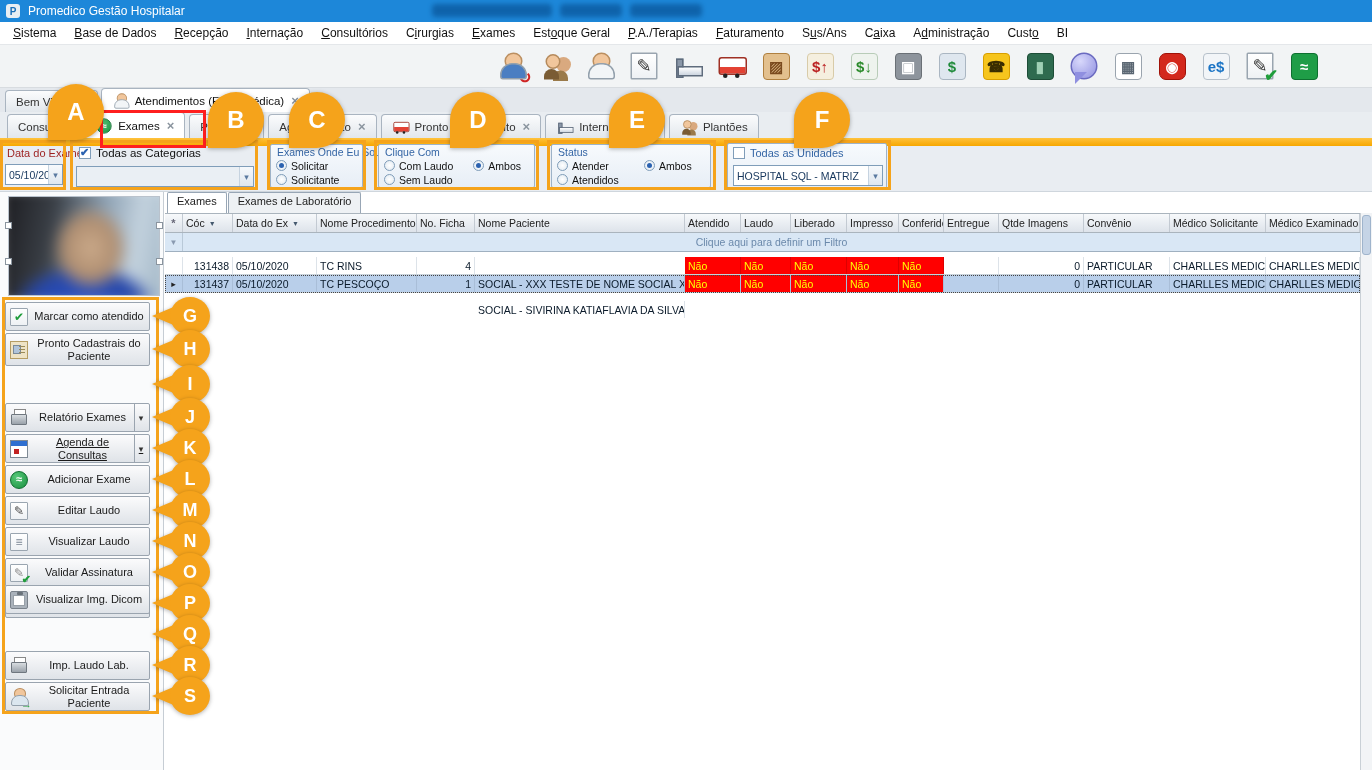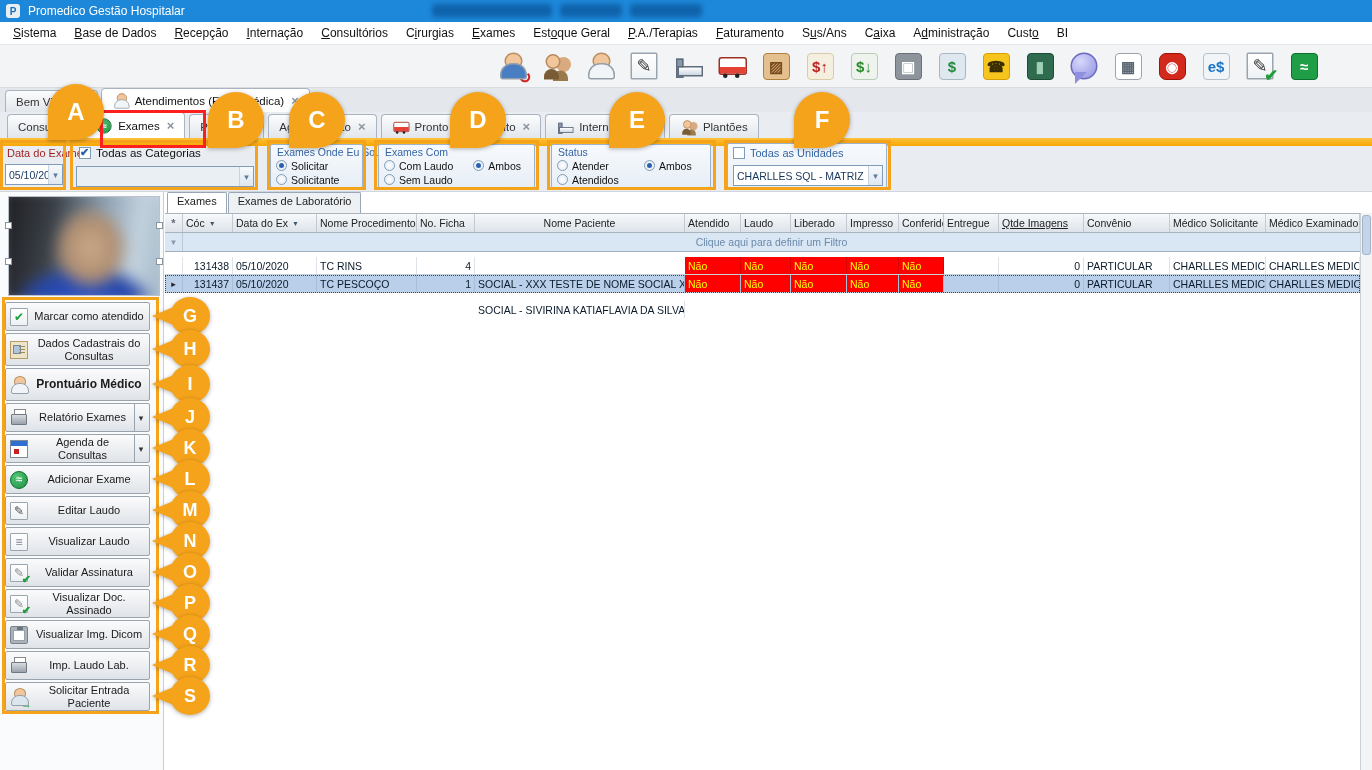--- a/index.html
+++ b/index.html
@@ -332,21 +332,21 @@
             <span class="radio on"></span>
             <span>Solicitar</span>
           </label>
           <label class="opt">
             <span class="radio"></span>
             <span>Solicitante</span>
           </label>
         </div>
       </div>
       <div class="grp" style="left: 378px; top: 144px; width: 157px; height: 44px; z-index: 3; position: absolute;">
-        <div class="gtitle">Exames Com</div>
+        <div class="gtitle">Clique Com</div>
         <div class="gopts">
           <label class="opt">
             <span class="radio"></span>
             <span>Com Laudo</span>
           </label>
           <label class="opt">
             <span class="radio"></span>
             <span>Sem Laudo</span>
           </label>
           <label class="opt">
@@ -372,21 +372,21 @@
           </label>
         </div>
       </div>
     </div>
   <div class="grp" style="left:727px;top:143px;width:160px;height:46px;z-index:3">
     <div class="cbrow blue" style="left:5px;top:3px">
       <span class="cb"></span>
       <span>Todas as Unidades</span>
     </div>
     <div class="combo" style="left:5px;top:21px;width:150px;position:absolute">
-      <span class="cval">CHARLLES SQL - MATRIZ</span>
+      <span class="cval">HOSPITAL SQL - MATRIZ</span>
       <span class="carr">▾</span>
     </div>
   </div>
 
   <div class="sidebar" id="sidebar">
     <div class="photo">
       <div class="blurimg"></div>
     </div>
     <span class="handle" style="left:5px;top:30px"></span>
     <span class="handle" style="left:5px;top:66px"></span>
@@ -410,42 +410,42 @@
         <div class="hcell" style="width: 84px;">
           <span class="hlab">Data do Ex</span>
           <span class="sortg">▼</span>
         </div>
         <div class="hcell" style="width: 100px;">
           <span class="hlab">Nome Procedimento</span>
         </div>
         <div class="hcell" style="width: 58px;">
           <span class="hlab">No. Ficha</span>
         </div>
-        <div class="hcell" style="width: 210px; justify-content: center;">
+        <div class="hcell" style="width: 210px;">
           <span class="hlab">Nome Paciente</span>
         </div>
         <div class="hcell" style="width: 56px;">
           <span class="hlab">Atendido</span>
         </div>
         <div class="hcell" style="width: 50px;">
           <span class="hlab">Laudo</span>
         </div>
         <div class="hcell" style="width: 56px;">
           <span class="hlab">Liberado</span>
         </div>
         <div class="hcell" style="width: 52px;">
           <span class="hlab">Impresso</span>
         </div>
         <div class="hcell" style="width: 45px;">
           <span class="hlab">Conferido</span>
         </div>
         <div class="hcell" style="width: 55px;">
           <span class="hlab">Entregue</span>
         </div>
-        <div class="hcell" style="width: 85px; text-decoration: underline;">
+        <div class="hcell" style="width: 85px;">
           <span class="hlab">Qtde Imagens</span>
         </div>
         <div class="hcell" style="width: 86px;">
           <span class="hlab">Convênio</span>
         </div>
         <div class="hcell" style="width: 96px;">
           <span class="hlab">Médico Solicitante</span>
         </div>
         <div class="hcell" style="width: 94px;">
           <span class="hlab">Médico Examinador</span>
@@ -592,32 +592,28 @@
       </div>
     </div>
 <div class="sbtn" style="top: 302px; height: 29px;">
       <span class="ic sh-doc">
         <span class="g" style="color: rgb(31, 157, 58);">✔</span>
       </span>
       <span class="slabel">Marcar como atendido</span>
     </div>
     <div class="sbtn" style="top: 333px; height: 33px;">
       <span class="ic sh-card"></span>
-      <span class="slabel">Dados Cadastrais do Consultas</span>
-    </div>
-    <div class="sbtn bold" style="top: 368px; height: 33px;">
-      <span class="ic sh-person" style="--c1: #f2f5f7;"></span>
-      <span class="slabel">Prontuário Médico</span>
+      <span class="slabel">Pronto Cadastrais do Paciente</span>
     </div>
     <div class="sbtn" style="top: 403px; height: 29px;">
       <span class="ic sh-printer"></span>
       <span class="slabel">Relatório Exames</span>
       <span class="ddseg">▾</span>
     </div>
-    <div class="sbtn" style="top: 434px; height: 29px;">
+    <div class="sbtn" style="top: 434px; height: 29px; text-decoration: underline;">
       <span class="ic sh-calendar"></span>
       <span class="slabel">Agenda de Consultas</span>
       <span class="ddseg">▾</span>
     </div>
     <div class="sbtn" style="top: 465px; height: 29px;">
       <span class="ic sh-pulse">
         <span class="g" style="color: rgb(255, 255, 255);">≈</span>
       </span>
       <span class="slabel">Adicionar Exame</span>
     </div>
@@ -640,21 +636,21 @@
       </span>
       <span class="slabel">Validar Assinatura</span>
     </div>
     <div class="sbtn" style="top: 589px; height: 29px;">
       <span class="ic sh-doc">
         <span class="g" style="color: rgb(136, 136, 136);">✎</span>
         <span class="bdg" style="color: rgb(31, 157, 58);">✔</span>
       </span>
       <span class="slabel">Visualizar Doc. Assinado</span>
     </div>
-    <div class="sbtn" style="top: 620px; height: 29px;">
+    <div class="sbtn" style="top: 585px; height: 29px;">
       <span class="ic sh-clipboard"></span>
       <span class="slabel">Visualizar Img. Dicom</span>
     </div>
     <div class="sbtn" style="top: 651px; height: 29px;">
       <span class="ic sh-printer"></span>
       <span class="slabel">Imp. Laudo Lab.</span>
     </div>
     <div class="sbtn" style="top: 682px; height: 29px;">
       <span class="ic sh-person" style="--c1: #dbe6ef;">
         <span class="bdg" style="color: rgb(31, 157, 58);">→</span>

